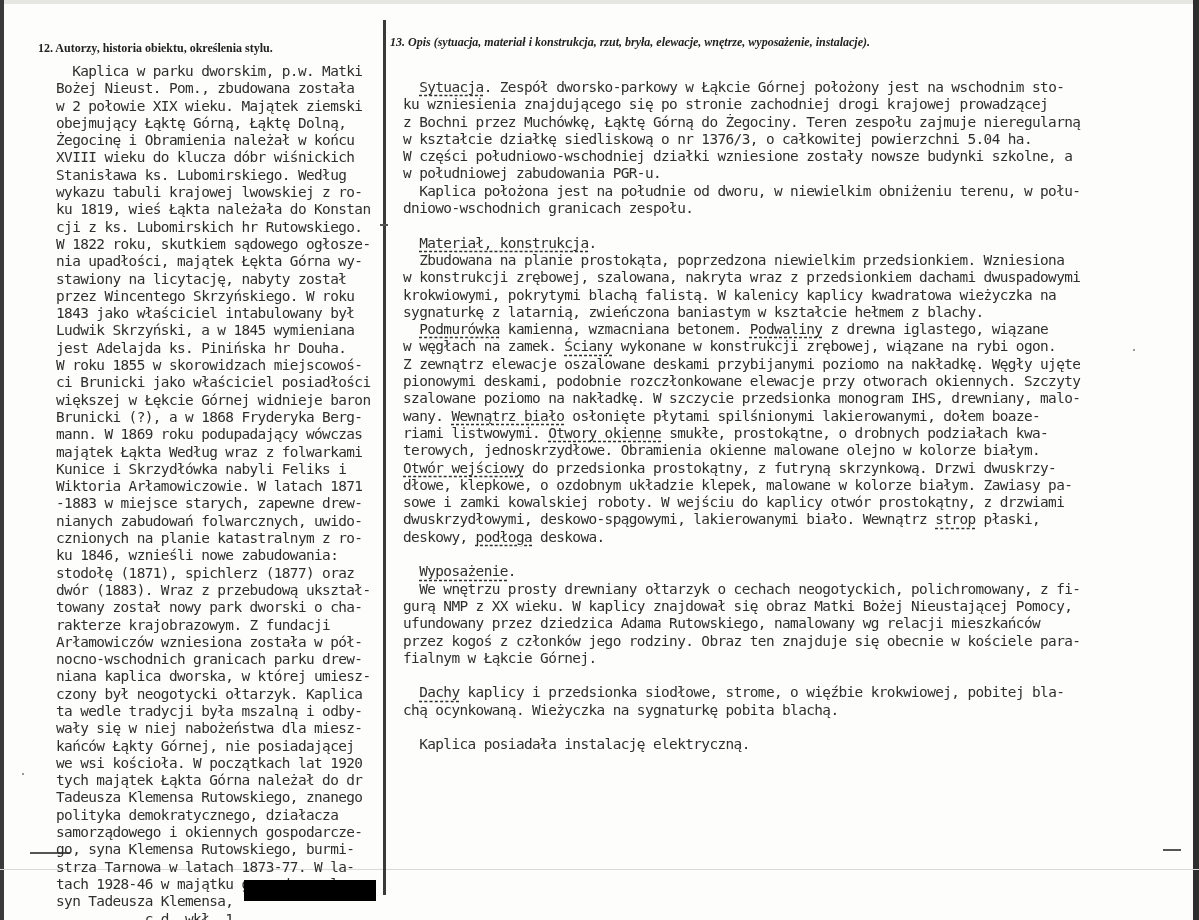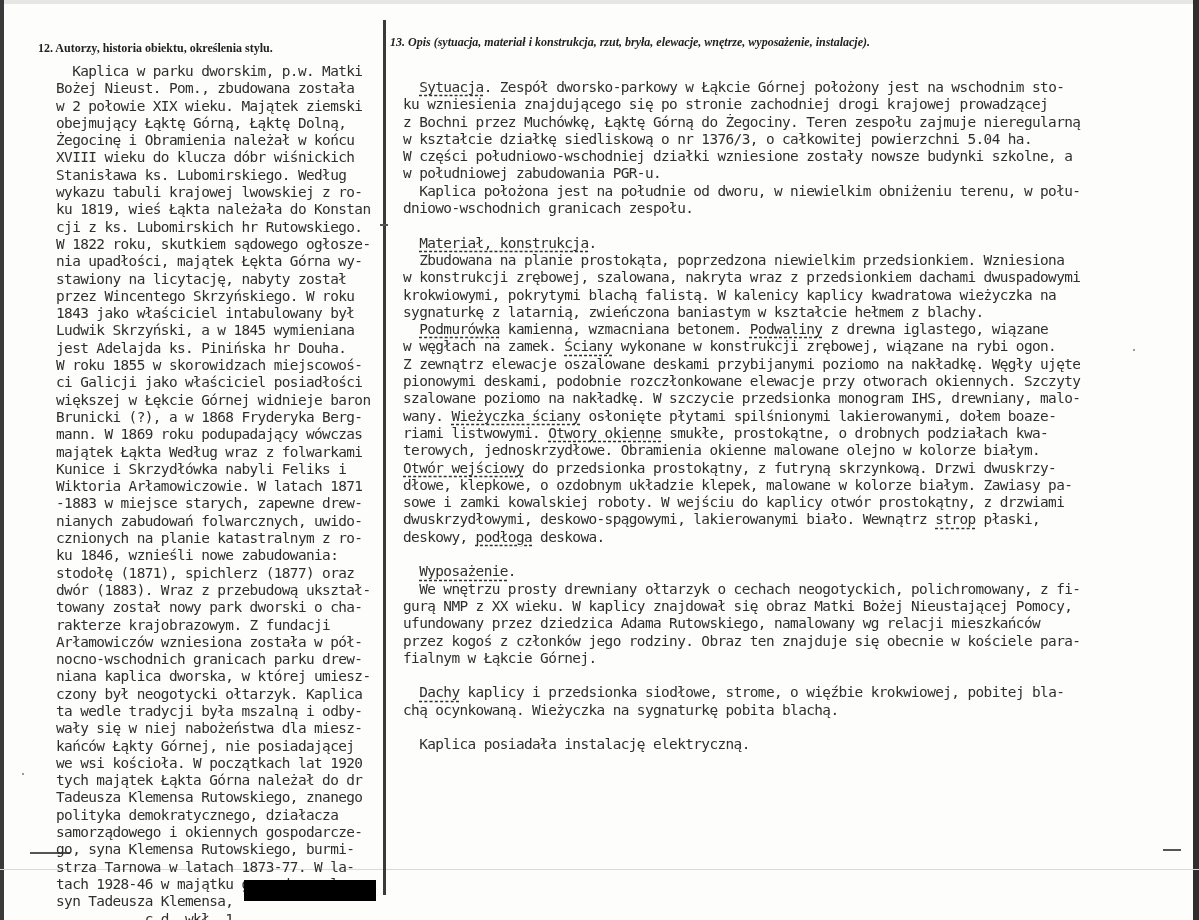--- a/index.html
+++ b/index.html
@@ -72,21 +72,21 @@
 <span>ku 1819, wieś Łąkta należała do Konstan</span>
 <span>cji z ks. Lubomirskich hr Rutowskiego.</span>
 <span>W 1822 roku, skutkiem sądowego ogłosze-</span>
 <span>nia upadłości, majątek Łękta Górna wy-</span>
 <span>stawiony na licytację, nabyty został</span>
 <span>przez Wincentego Skrzyńskiego. W roku</span>
 <span>1843 jako właściciel intabulowany był</span>
 <span>Ludwik Skrzyński, a w 1845 wymieniana</span>
 <span>jest Adelajda ks. Pinińska hr Douha.</span>
 <span>W roku 1855 w skorowidzach miejscowoś-</span>
-<span>ci Galicji jako właściciel posiadłości</span>
+<span>ci Brunicki jako właściciel posiadłości</span>
 <span>większej w Łękcie Górnej widnieje baron</span>
 <span>Brunicki (?), a w 1868 Fryderyka Berg-</span>
 <span>mann. W 1869 roku podupadający wówczas</span>
 <span>majątek Łąkta Według wraz z folwarkami</span>
 <span>Kunice i Skrzydłówka nabyli Feliks i</span>
 <span>Wiktoria Arłamowiczowie. W latach 1871</span>
 <span>-1883 w miejsce starych, zapewne drew-</span>
 <span>nianych zabudowań folwarcznych, uwido-</span>
 <span>cznionych na planie katastralnym z ro-</span>
 <span>ku 1846, wznieśli nowe zabudowania:</span>
@@ -130,21 +130,21 @@
 <span>  <span class="ul">Materiał, konstrukcja</span>.
 <span>  Zbudowana na planie prostokąta, poprzedzona niewielkim przedsionkiem. Wzniesiona</span>
 <span>w konstrukcji zrębowej, szalowana, nakryta wraz z przedsionkiem dachami dwuspadowymi</span>
 <span>krokwiowymi, pokrytymi blachą falistą. W kalenicy kaplicy kwadratowa wieżyczka na</span>
 <span>sygnaturkę z latarnią, zwieńczona baniastym w kształcie hełmem z blachy.</span>
   <span class="ul">Podmurówka</span><span> kamienna, wzmacniana betonem. </span><span class="ul">Podwaliny</span><span> z drewna iglastego, wiązane</span>
 <span>w węgłach na zamek. </span><span class="ul">Ściany</span><span> wykonane w konstrukcji zrębowej, wiązane na rybi ogon.</span>
 <span>Z zewnątrz elewacje oszalowane deskami przybijanymi poziomo na nakładkę. Węgły ujęte</span>
 <span>pionowymi deskami, podobnie rozczłonkowane elewacje przy otworach okiennych. Szczyty</span>
 <span>szalowane poziomo na nakładkę. W szczycie przedsionka monogram IHS, drewniany, malo-</span>
-<span>wany. </span><span class="ul">Wieżyczka ściany</span><span> osłonięte płytami spilśnionymi lakierowanymi, dołem boaze-</span>
+<span>wany. </span><span class="ul">Wewnątrz biało</span><span> osłonięte płytami spilśnionymi lakierowanymi, dołem boaze-</span>
 <span>riami listwowymi. </span><span class="ul">Otwory okienne</span><span> smukłe, prostokątne, o drobnych podziałach kwa-</span>
 <span>terowych, jednoskrzydłowe. Obramienia okienne malowane olejno w kolorze białym.</span>
 <span class="ul">Otwór wejściowy</span><span> do przedsionka prostokątny, z futryną skrzynkową. Drzwi dwuskrzy-</span>
 <span>dłowe, klepkowe, o ozdobnym układzie klepek, malowane w kolorze białym. Zawiasy pa-</span>
 <span>sowe i zamki kowalskiej roboty. W wejściu do kaplicy otwór prostokątny, z drzwiami</span>
 <span>dwuskrzydłowymi, deskowo-spągowymi, lakierowanymi biało. Wewnątrz </span><span class="ul">strop</span><span> płaski,</span>
 <span>deskowy, </span><span class="ul">podłoga</span><span> deskowa.</span></span>
 
 <span>  <span class="ul">Wyposażenie</span>.
 <span>  We wnętrzu prosty drewniany ołtarzyk o cechach neogotyckich, polichromowany, z fi-</span>

